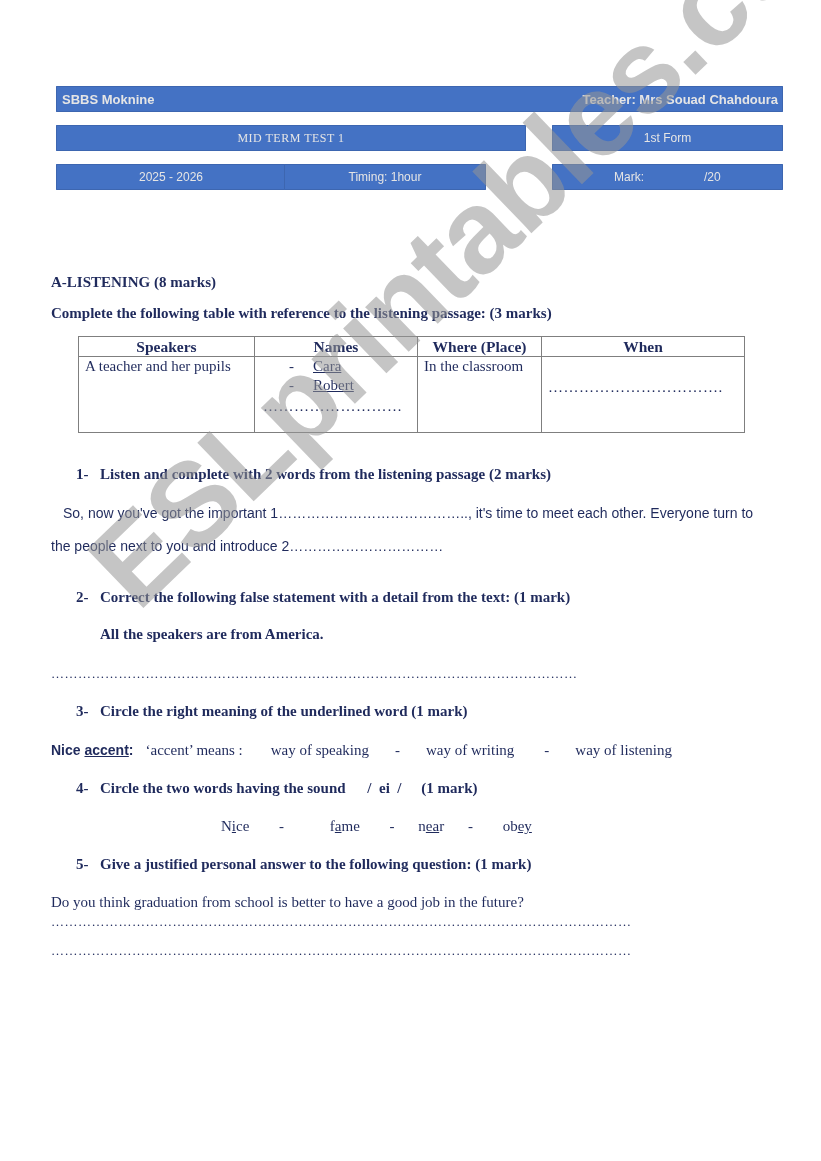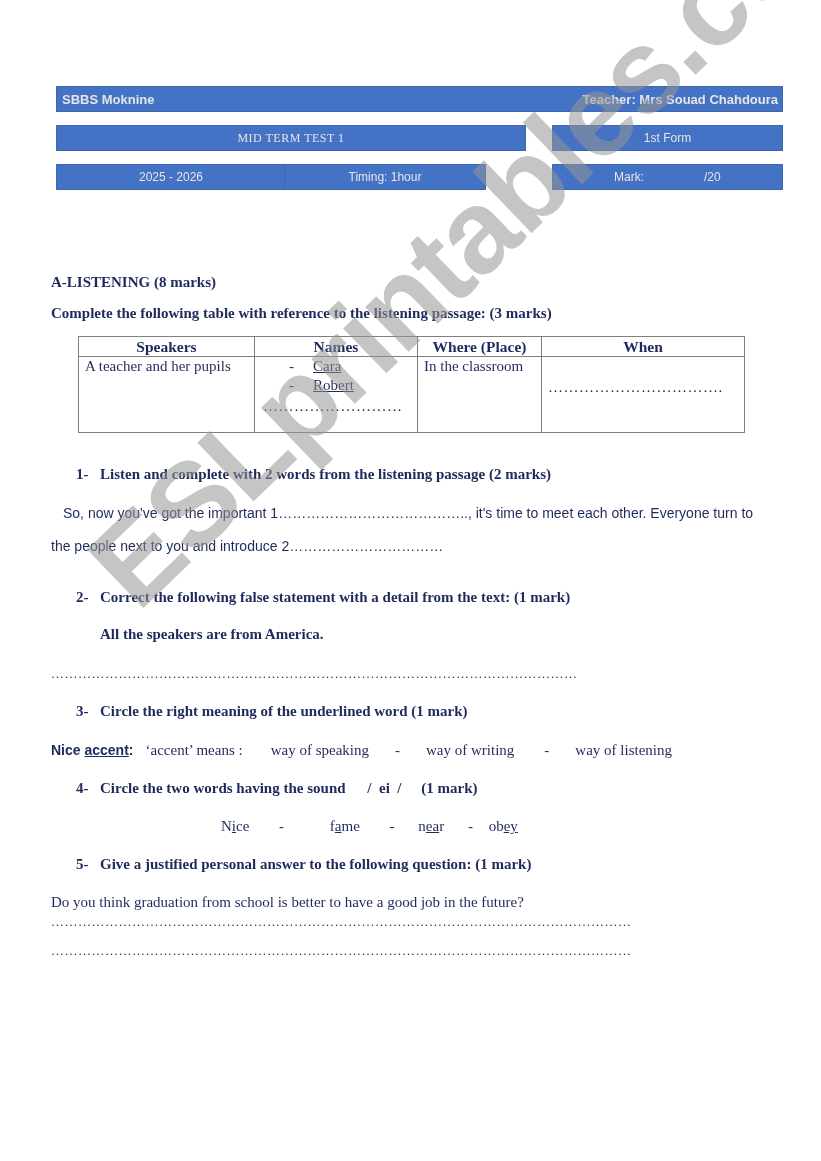--- a/index.html
+++ b/index.html
@@ -109,21 +109,21 @@
   <span style="margin-left:18px; white-space:pre;">/  ei  /</span>
   <span style="margin-left:16px;">(1 mark)</span>
 </div>
 <div class="abs serif" style="left:221px; top:818px;">
   <span><span>N</span><span class="u">i</span><span>ce</span></span>
   <span style="margin-left:26px;">-</span>
   <span style="margin-left:42px;"><span>f</span><span class="u">a</span><span>me</span></span>
   <span style="margin-left:26px;">-</span>
   <span style="margin-left:20px;margin-top:27px;"><span>n</span><span class="u">ea</span><span>r</span></span>
   <span style="margin-left:20px;">-</span>
-  <span style="margin-left:12px;font-family:Liberation Serif, serif;"><span>ob</span><span class="u">ey</span><span></span></span>
+  <span style="margin-left:26px;font-family:Liberation Serif, serif;"><span>ob</span><span class="u">ey</span><span></span></span>
 </div>
 
 <div class="abs h-bold serif" style="left:76px; top:856px;">
   <span class="num">5-</span><span>Give a justified personal answer to the following question: (1 mark)</span>
 </div>
 <div class="abs serif" style="left:51px; top:894px;">Do you think graduation from school is better to have a good job in the future?</div>
 <div class="abs serif dots" style="left:51px; top:914px; font-size:13px;">…………………………………………………………………………………………………………………</div>
 <div class="abs serif dots" style="left:51px; top:943px; font-size:13px;">…………………………………………………………………………………………………………………</div>
 
 <div class="watermark">ESLprintables.com</div>

